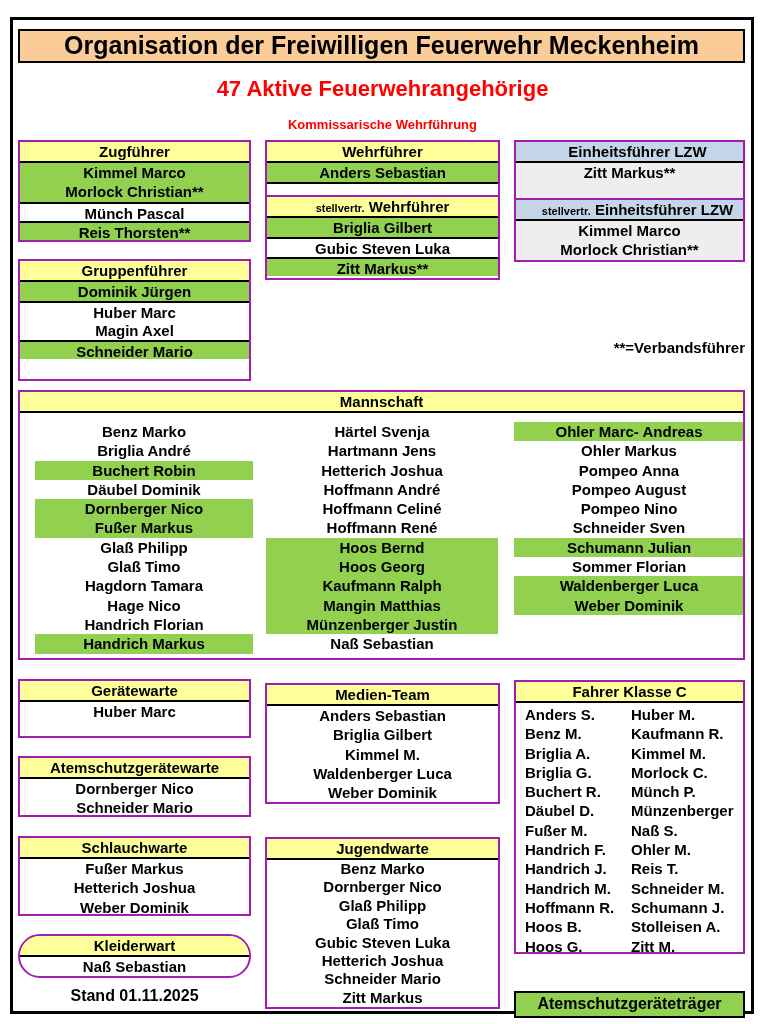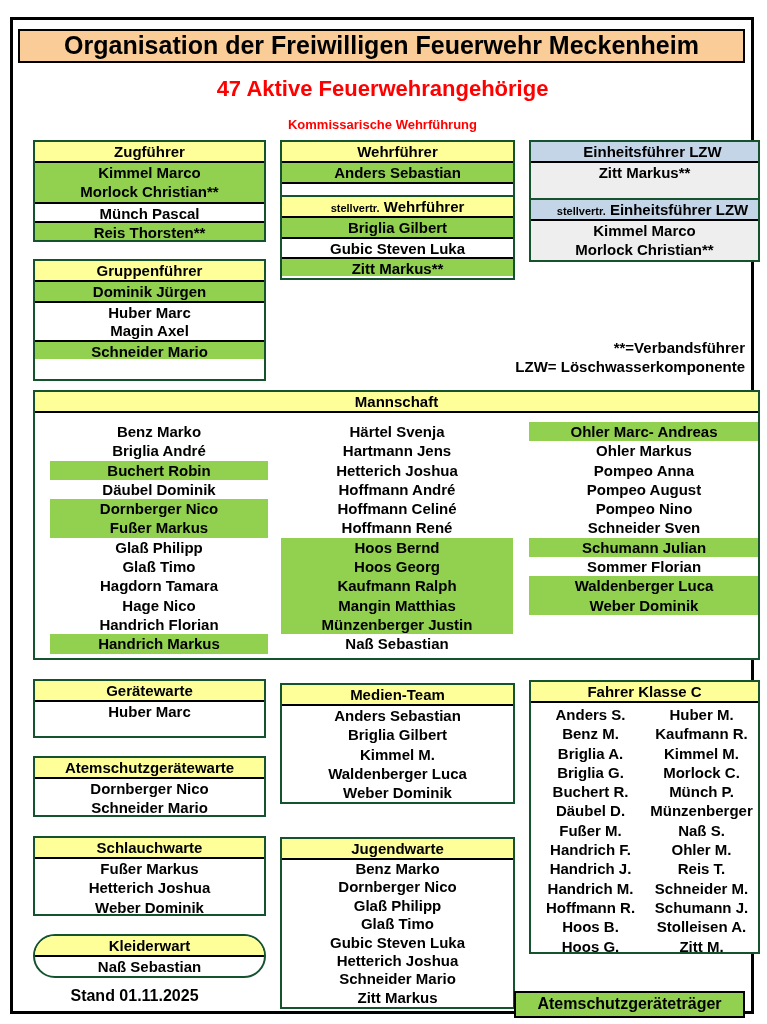--- a/index.html
+++ b/index.html
@@ -15,42 +15,42 @@
   .title-box {
     position: absolute; left: 18px; top: 29px; width: 727px; height: 34px;
     background: var(--orange, #FACC97); border: 2px solid #000;
     text-align: center; font-size: 25px; line-height: 29px;
   }
   .sub1 { position: absolute; left: 10px; top: 76px; width: 745px; text-align: center;
           color: var(--red, #FF0000); font-size: 22px; }
   .sub2 { position: absolute; left: 10px; top: 117px; width: 745px; text-align: center;
           color: var(--red, #FF0000); font-size: 13px; }
 
-  .box { position: absolute; border: 2px solid #14532d; background: #fff; overflow: hidden; margin-left: 15px; }
+  .box { position: absolute; border: 2px solid #a21caf; background: #fff; overflow: hidden; }
   .hdr { background: var(--yellow, #FFFF99); border-bottom: 2px solid #000;
          height: 21px; line-height: 19px; text-align: center; font-size: 15px; white-space: nowrap; }
   .hdr .prefix { font-size: 11px; }
   .row { height: 19.3px; line-height: 19.3px; text-align: center; font-size: 15px; white-space: nowrap; overflow: hidden; }
   .row[data-green="true"] { background: var(--green, #92D050); }
   .sep-rows .row[data-sep="true"] { border-top: 2px solid #000; }
 
   .lzw { background: var(--gray, #EEEEEE); }
   .lzw .hdr { background: var(--blue, #C4D5E8); padding-left: 16px; }
   .lzw .row { background: transparent; }
 
   .notes { position: absolute; left: 380px; top: 338px; width: 365px; text-align: right;
            font-size: 15px; line-height: 19px; }
 
   .mann-col { position: absolute; top: 30px; }
   .mc1 { left: 15px;  width: 218px; }
   .mc2 { left: 246px; width: 232px; }
   .mc3 { left: 494px; width: 230px; }
 
   .fahrer-col { position: absolute; top: 23px; }
-  .fahrer-col .row { text-align: center; padding-left: 3px; }
+  .fahrer-col .row { text-align: left; padding-left: 3px; }
   .fca { left: 6px;  width: 104px; }
   .fcb { left: 112px; width: 114px; }
 
   .tight .row { height: 18.4px; line-height: 18.4px; }
 
   .stand { position: absolute; left: 18px; top: 987px; width: 233px; text-align: center; font-size: 16px; }
 
   .legend-green {
     position: absolute; left: 514px; top: 991px; width: 231px; height: 27px;
     background: var(--green, #92D050); border: 2px solid #000;
@@ -121,21 +121,20 @@
       <span>Einheitsführer LZW</span>
     </div>
     <div>
         <div class="row">Kimmel Marco</div>
         <div class="row">Morlock Christian**</div>
       </div>
   </div>
 
   <div class="notes">
     <div>**=Verbandsführer</div>
-    <div>LZW= Löschwasserkomponente</div>
   </div>
 
   <div class="box" style="left:18px; top:390px; width:727px; height:270px;">
     <div class="hdr">Mannschaft</div>
     <div class="mann-col mc1">
         <div class="row">Benz Marko</div>
         <div class="row">Briglia André</div>
         <div class="row" data-green="true">Buchert Robin</div>
         <div class="row">Däubel Dominik</div>
         <div class="row" data-green="true">Dornberger Nico</div>

